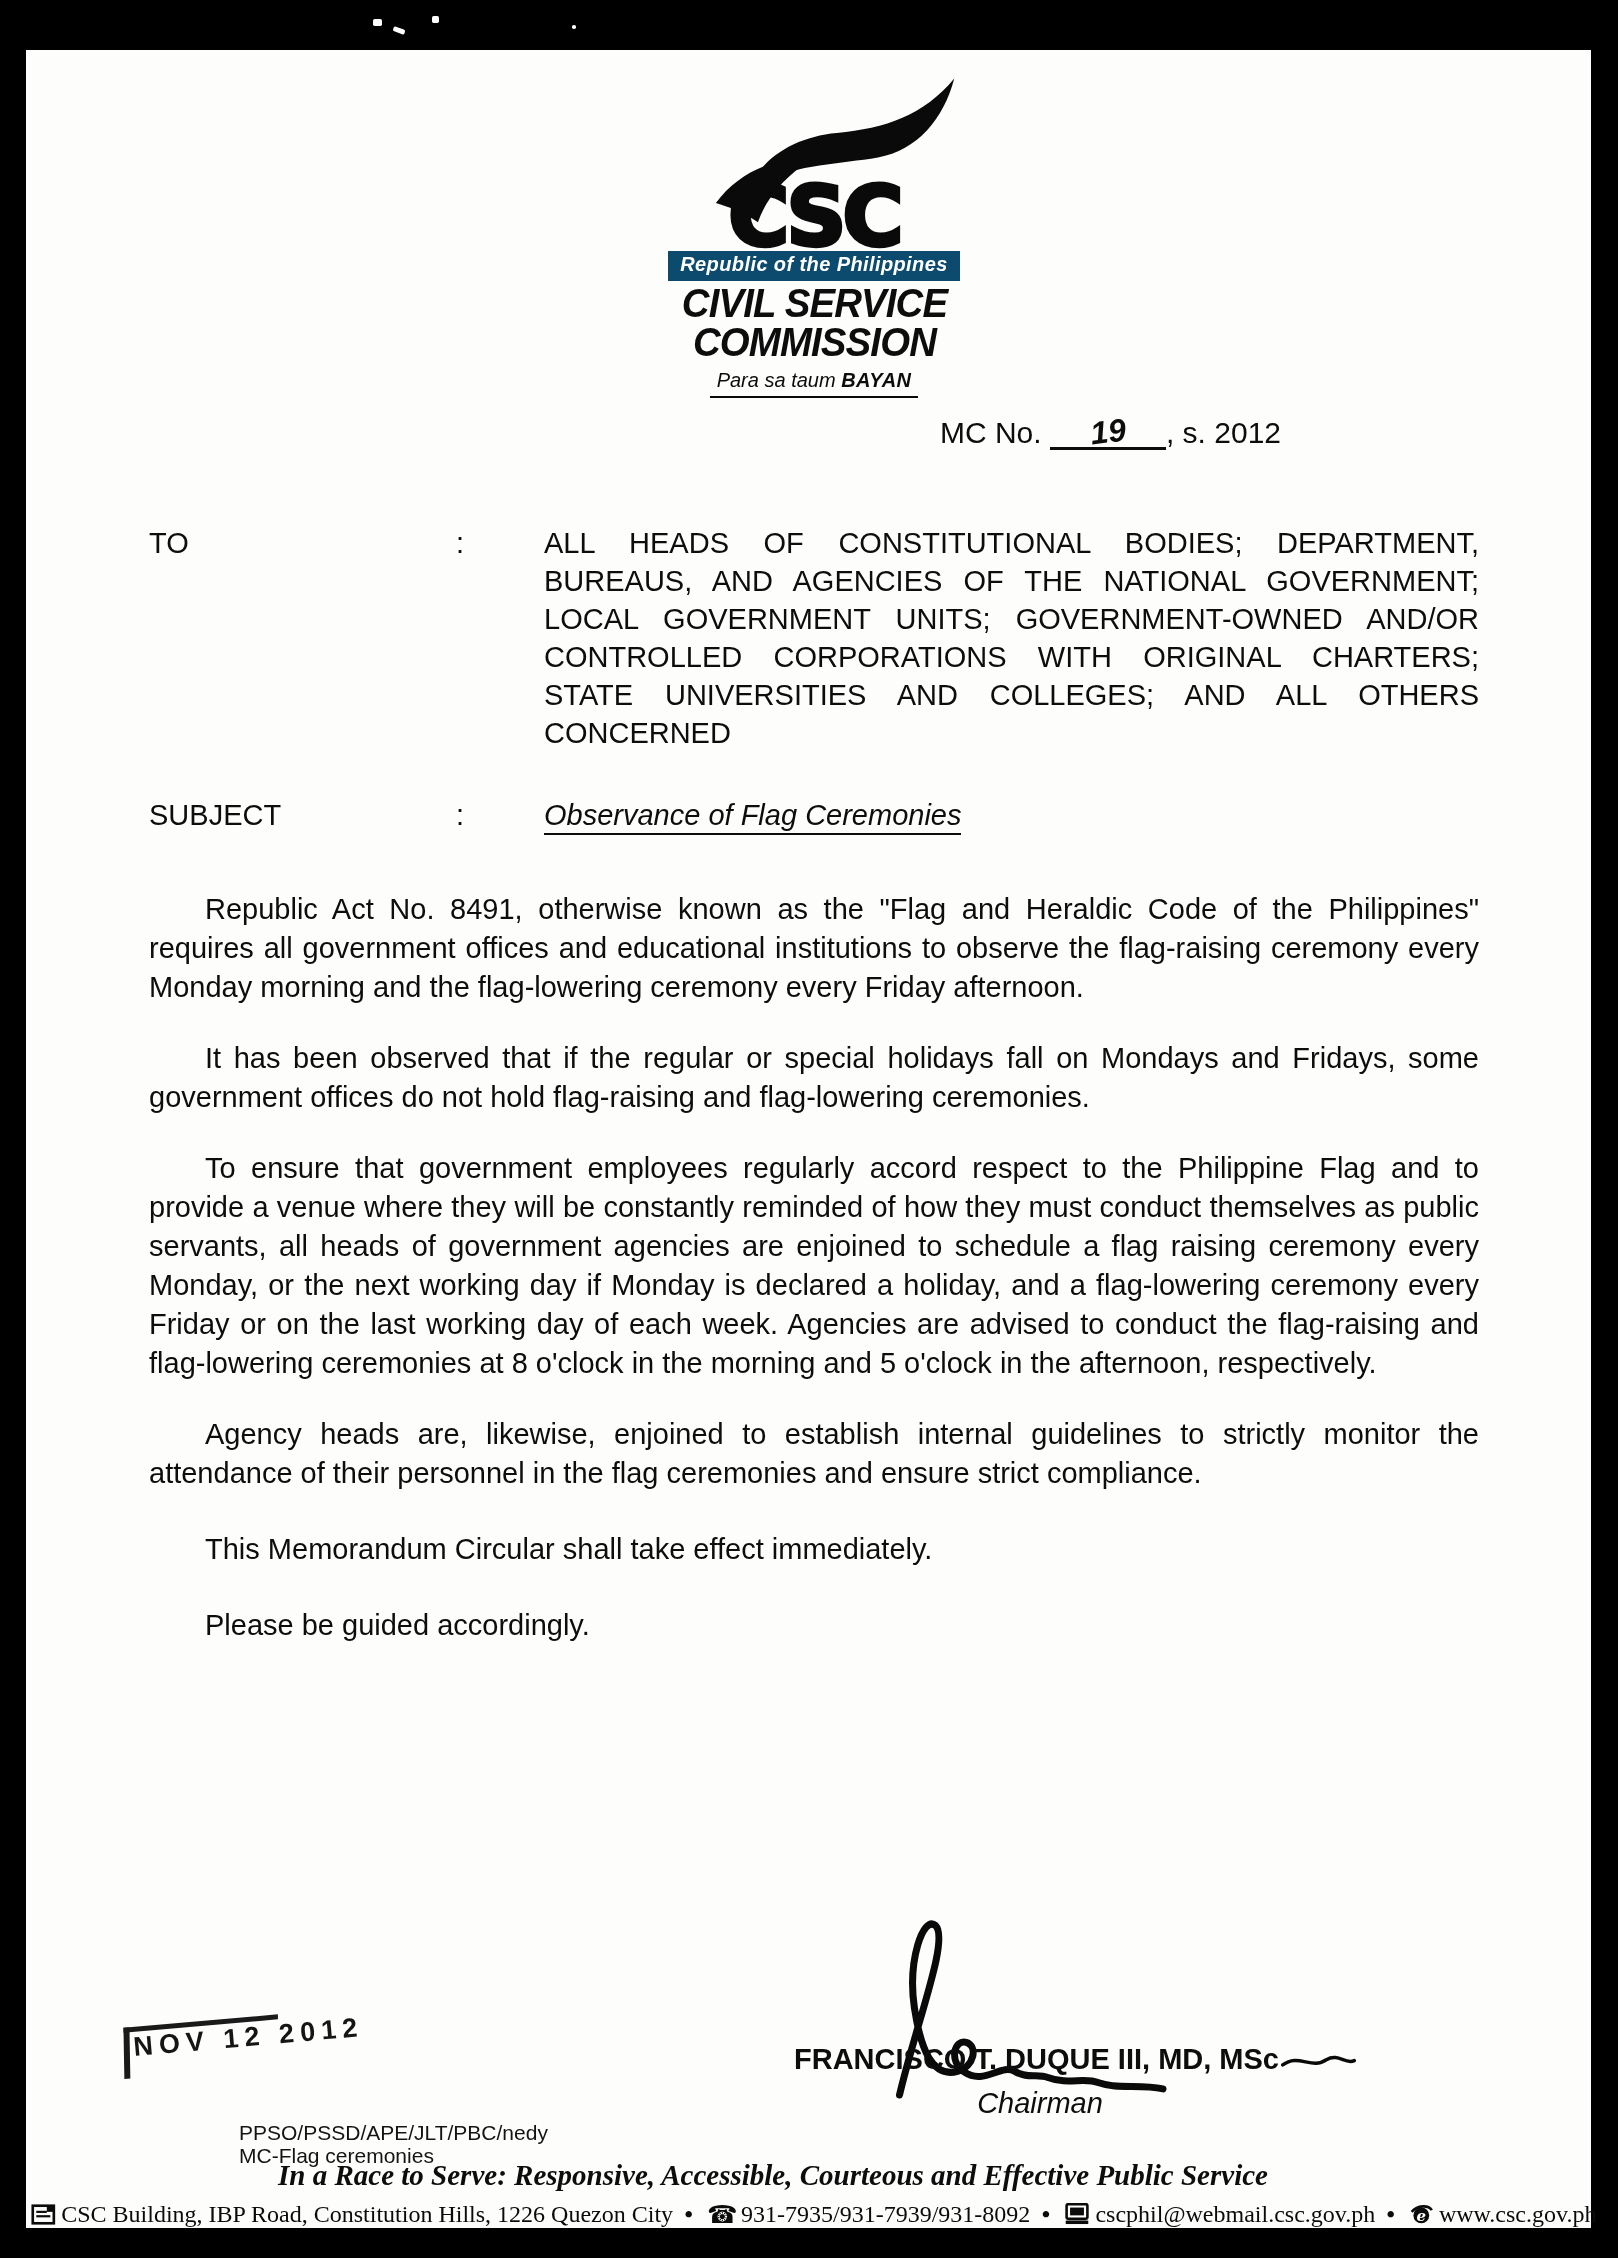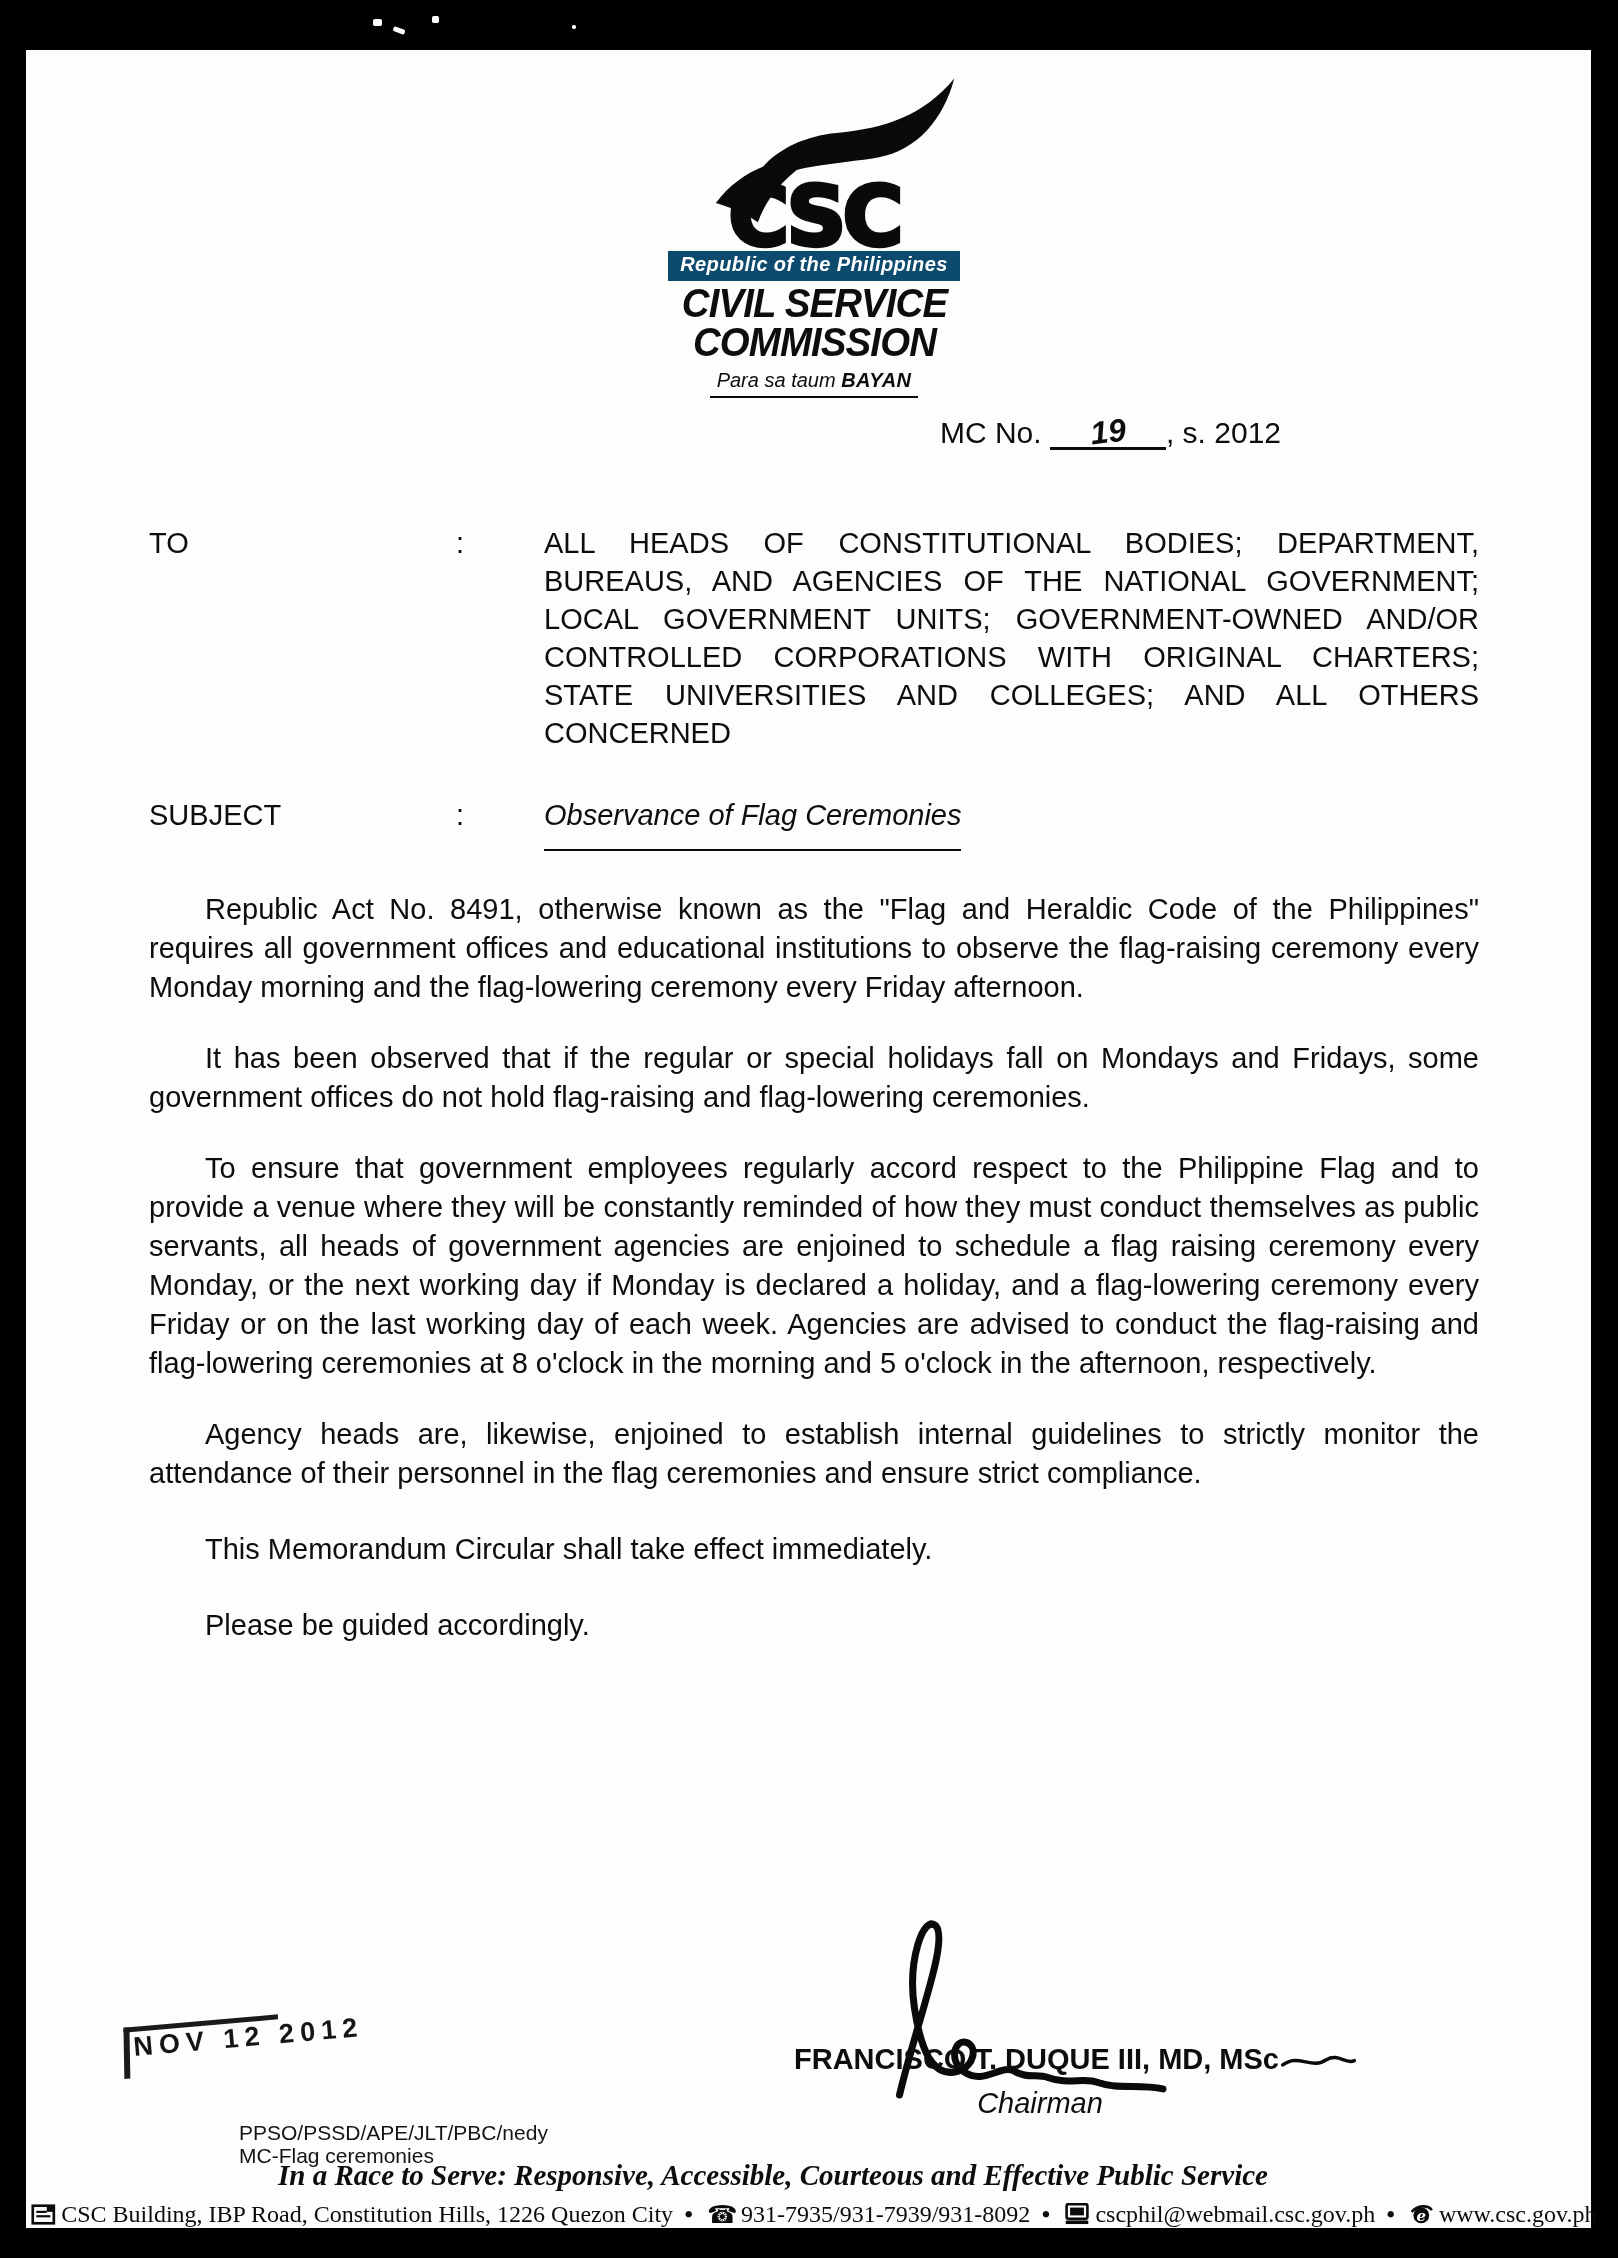--- a/index.html
+++ b/index.html
@@ -62,21 +62,21 @@
   }
 
   
   .addrRow{
     display:grid;grid-template-columns:307px 88px 1fr;
     font-size:29px;line-height:38px;
   }
   .addrRow.toRow{margin-top:74px;}
   .addrRow.subjRow{margin-top:44px;}
   .addrText{text-align:justify;}
-  .subjText{width:fit-content;font-style:italic;border-bottom:2.6px solid #0d0d0d;padding-bottom:18px;}
+  .subjText{width:fit-content;font-style:italic;border-bottom:2.6px solid #0d0d0d;padding-bottom:2px;}
 
   
   .para{
     margin:32px 0 0 0;text-align:justify;text-indent:56px;
     font-size:29px;line-height:39px;
   }
   .para.shortGap{margin-top:37px;text-align:left;}
 
   
   .sigArea{position:absolute;left:0;top:1931px;width:1619px;height:202px;}

